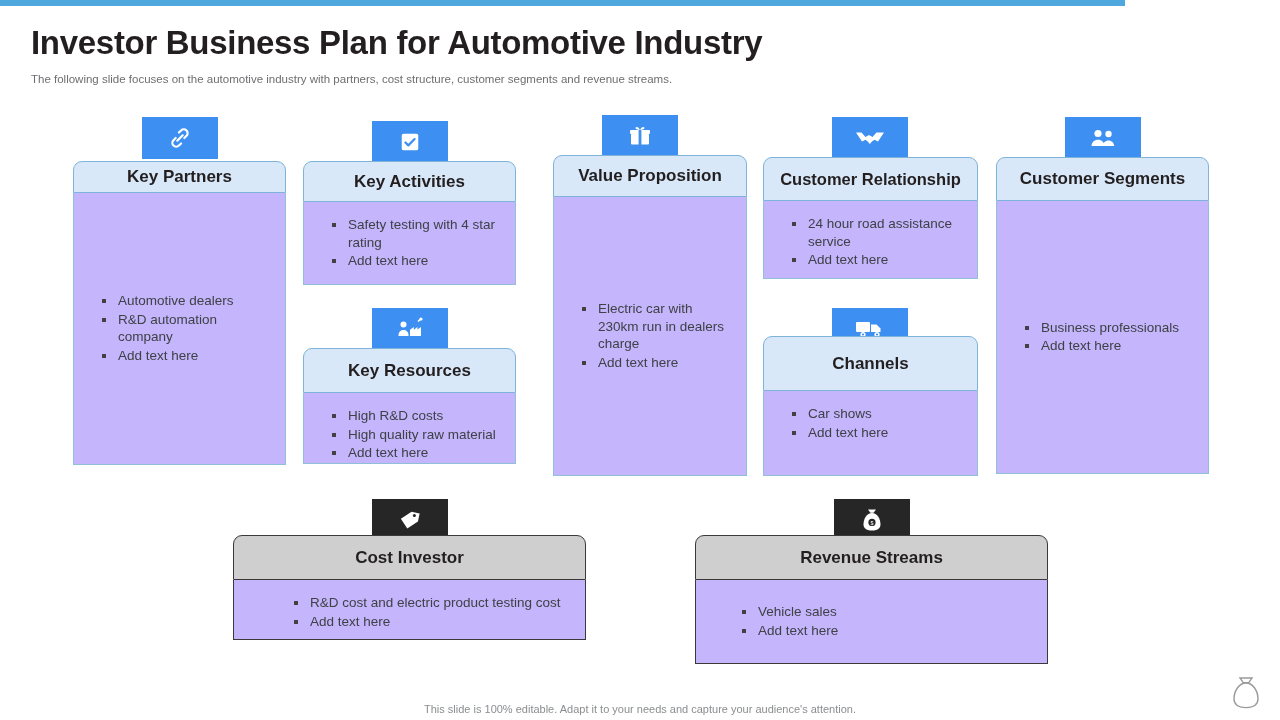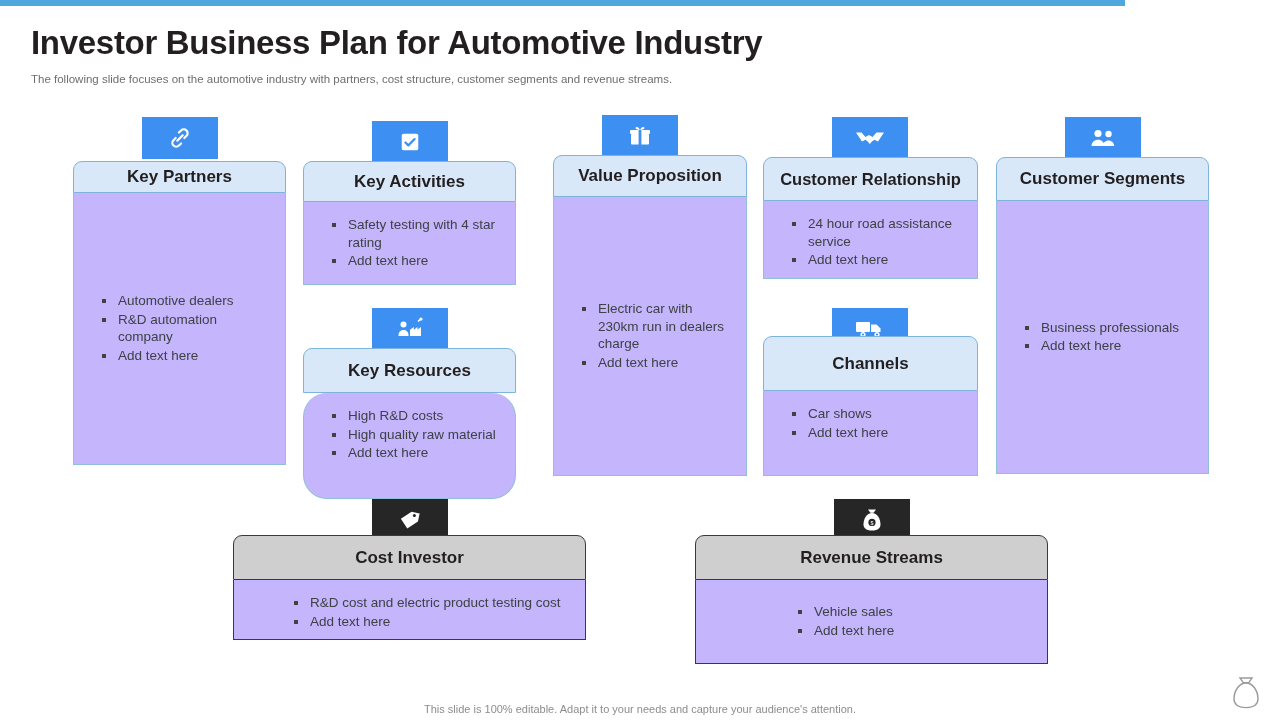--- a/index.html
+++ b/index.html
@@ -204,21 +204,21 @@
       <circle cx="6.5" cy="7.5" r="3"></circle>
       <path d="M1.5 18c0-3 2.3-5 5-5s5 2 5 5v1h-10z"></path>
       <path d="M13 19h11v-9l-3.5 2.6V10l-3.7 2.7V10L13 12.8z"></path>
       <path d="M21 4.5l2.4-2.2" stroke="#ffffff" stroke-width="1.6" fill="none"></path>
       <circle cx="24" cy="2" r="1.6"></circle>
     </svg>
   </div>
   <div class="card-head" style="margin-top:40px; height:45px;">
     <span class="title">Key Resources</span>
   </div>
-  <div class="card-body top-align" style="height:106px;border-radius:24px;">
+  <div class="card-body top-align" style="height:71px;">
     <ul class="bullets">
       <li>High R&amp;D costs</li>
       <li>High quality raw material</li>
       <li>Add text here</li>
     </ul>
   </div>
 </div>
 
 <div class="card" style="left:533px; top:115px; width:214px;padding-left:20px;">
   <div class="icon-tab" style="left:69px; top:0;">
@@ -324,21 +324,21 @@
     <svg width="24" height="26" viewBox="0 0 24 26" fill="#ffffff">
       <path d="M8 2.5h8l-2.4 3.3h-3.2z"></path>
       <path d="M12 6c5 0 8.5 5.6 8.5 11.4 0 4.2-3.8 6.1-8.5 6.1s-8.5-1.9-8.5-6.1C3.5 11.6 7 6 12 6z"></path>
       <circle cx="12" cy="15.4" r="3.6" fill="#262626"></circle>
       <text x="12" y="18.1" font-size="5.4" fill="#ffffff" text-anchor="middle" font-family="Liberation Sans, sans-serif">$</text>
     </svg>
   </div>
   <div class="card-head grey" style="margin-top:36px; height:45px;">
     <span class="title">Revenue Streams</span>
   </div>
-  <div class="card-body grey-body" style="height:84px; padding-left:100px;">
+  <div class="card-body grey-body" style="height:84px; padding-left:44px;">
     <ul class="bullets">
       <li>Vehicle sales</li>
       <li>Add text here</li>
     </ul>
   </div>
 </div>
 
 <div class="footer-note">This slide is 100% editable. Adapt it to your needs and capture your audience's attention.</div>
 
 <div class="corner-logo">

